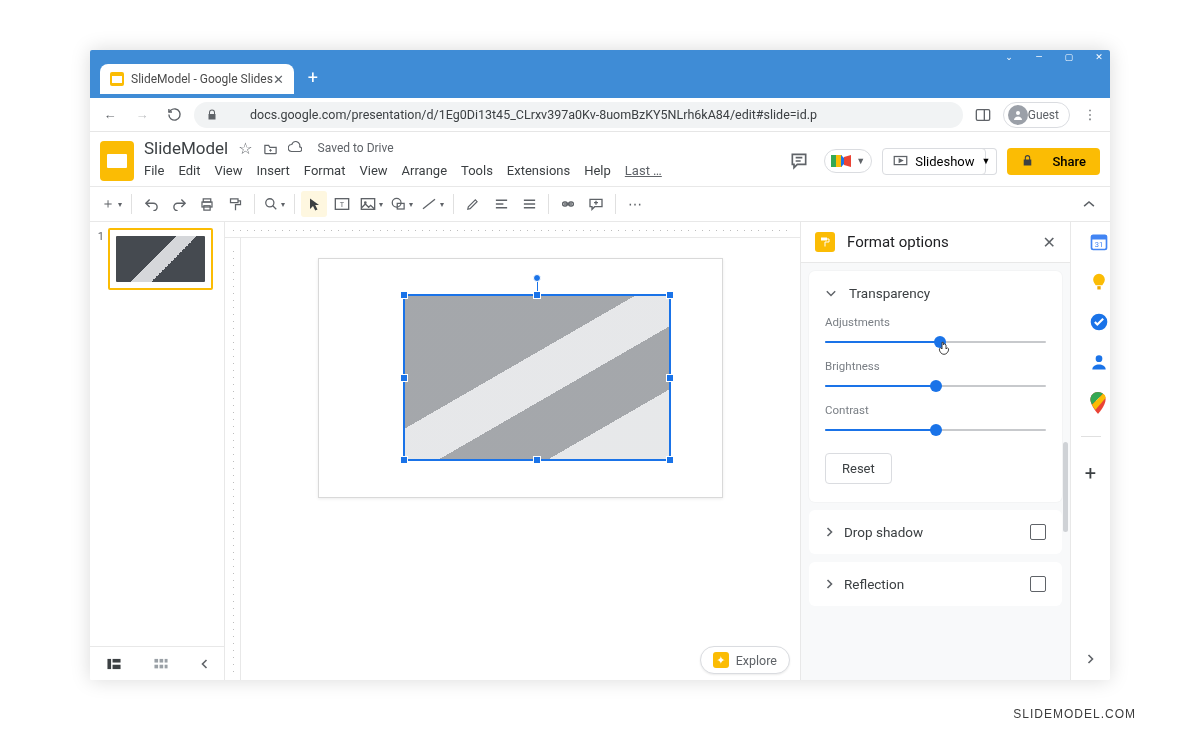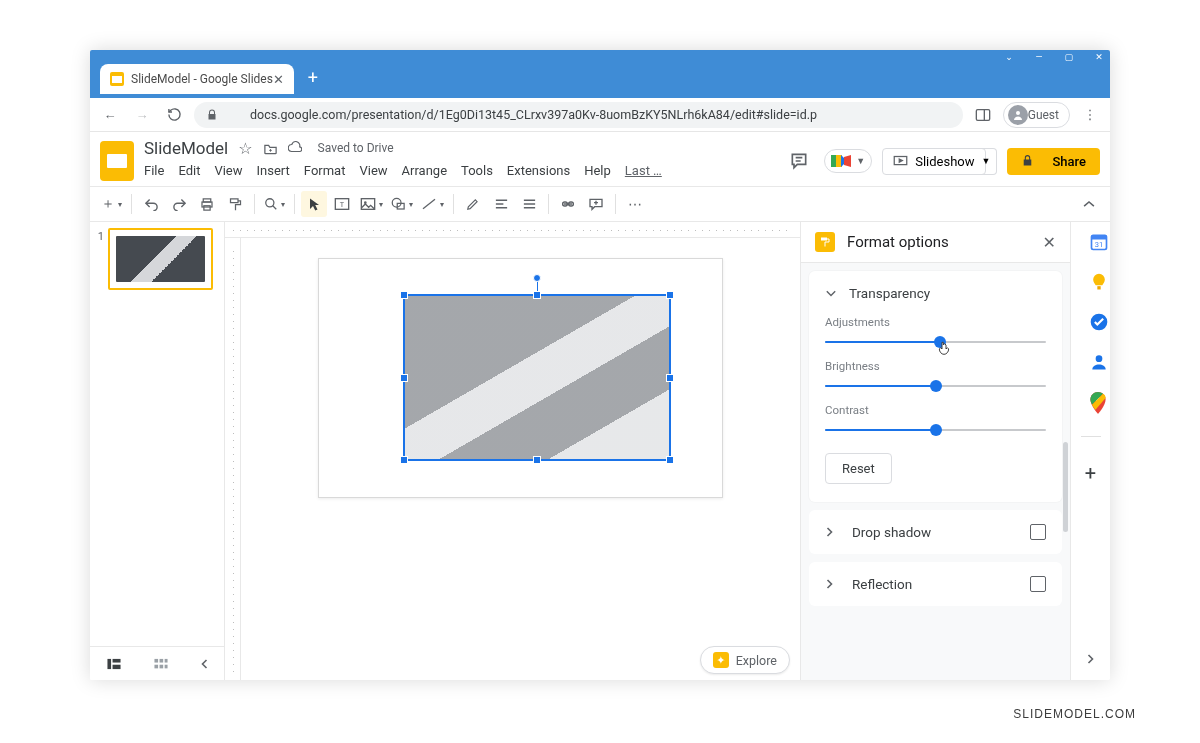--- a/index.html
+++ b/index.html
@@ -93,21 +93,21 @@
   .rp-section{ background:#fff; margin:8px 8px; border-radius:6px; padding:14px 16px 18px 16px; box-shadow:0 0 0 1px rgba(0,0,0,.02);}
   .rp-sec-hd{ display:flex; align-items:center; gap:12px; font-size:13.5px; color:#3c4043; margin-bottom:14px;}
   .chev{ font-size:12px; color:#5f6368; transform:rotate(0);}
   .slider-label{ font-size:11.5px; color:#7a7f85; margin:10px 0 6px 0;}
   .slider{ position:relative; height:14px; display:flex; align-items:center;}
   .track{ height:2px; background:#c7c9cc; width:100%; border-radius:2px; position:relative;}
   .fill{ position:absolute; left:0; top:0; height:2px; background:#1a73e8; border-radius:2px;}
   .thumb-dot{ position:absolute; top:-5px; width:12px; height:12px; border-radius:50%; background:#1a73e8;}
   .cursor-hand{ position:absolute; top:6px; font-size:14px; color:#333;}
   .reset-btn{ margin-top:16px; border:1px solid #dadce0; background:#fff; border-radius:4px; padding:7px 16px; font-size:13px; color:#3c4043; display:inline-block;}
-  .rp-collapsed{ background:#fff; margin:0 8px 8px 8px; border-radius:6px; padding:14px 16px; display:flex; align-items:center; font-size:13.5px; color:#3c4043; gap:18px;}
+  .rp-collapsed{ background:#fff; margin:0 8px 8px 8px; border-radius:6px; padding:14px 16px; display:flex; align-items:center; font-size:13.5px; color:#3c4043; gap:10px;}
   .rp-collapsed .chk{ margin-left:auto; width:16px; height:16px; border:1.5px solid #5f6368; border-radius:2px;}
   .rp-collapsed .chev-r{ font-size:13px; color:#5f6368;}
 
   .rp-scrollbar { position:absolute; right:2px; top:48%; width:5px; height:90px; background:#cfd2d6; border-radius:3px;}
   .rp-more{ position:absolute; right:-1px; bottom:6px; width:26px; height:26px; display:flex; align-items:center; justify-content:center; color:#5f6368; border-radius:50%;}
 
   
   .siderail{ width:40px; border-left:1px solid #e8e8e8; background:#fff; display:flex; flex-direction:column; align-items:center; padding-top:10px; gap:20px; position:relative;}
   .rail-ic{ width:20px; height:20px; border-radius:3px;margin-left:16px;}
   .rail-sep{ width:20px; height:1px; background:#e0e0e0; margin:4px 0;}

